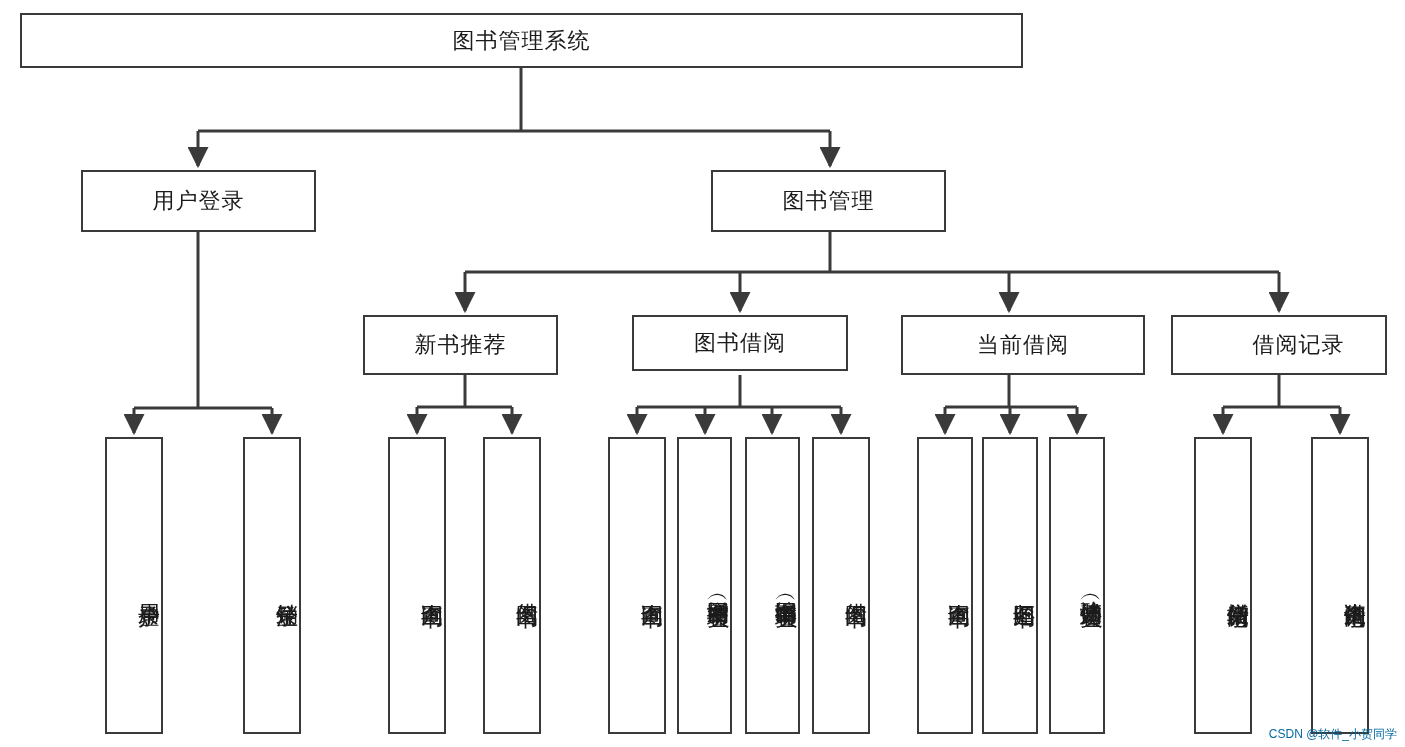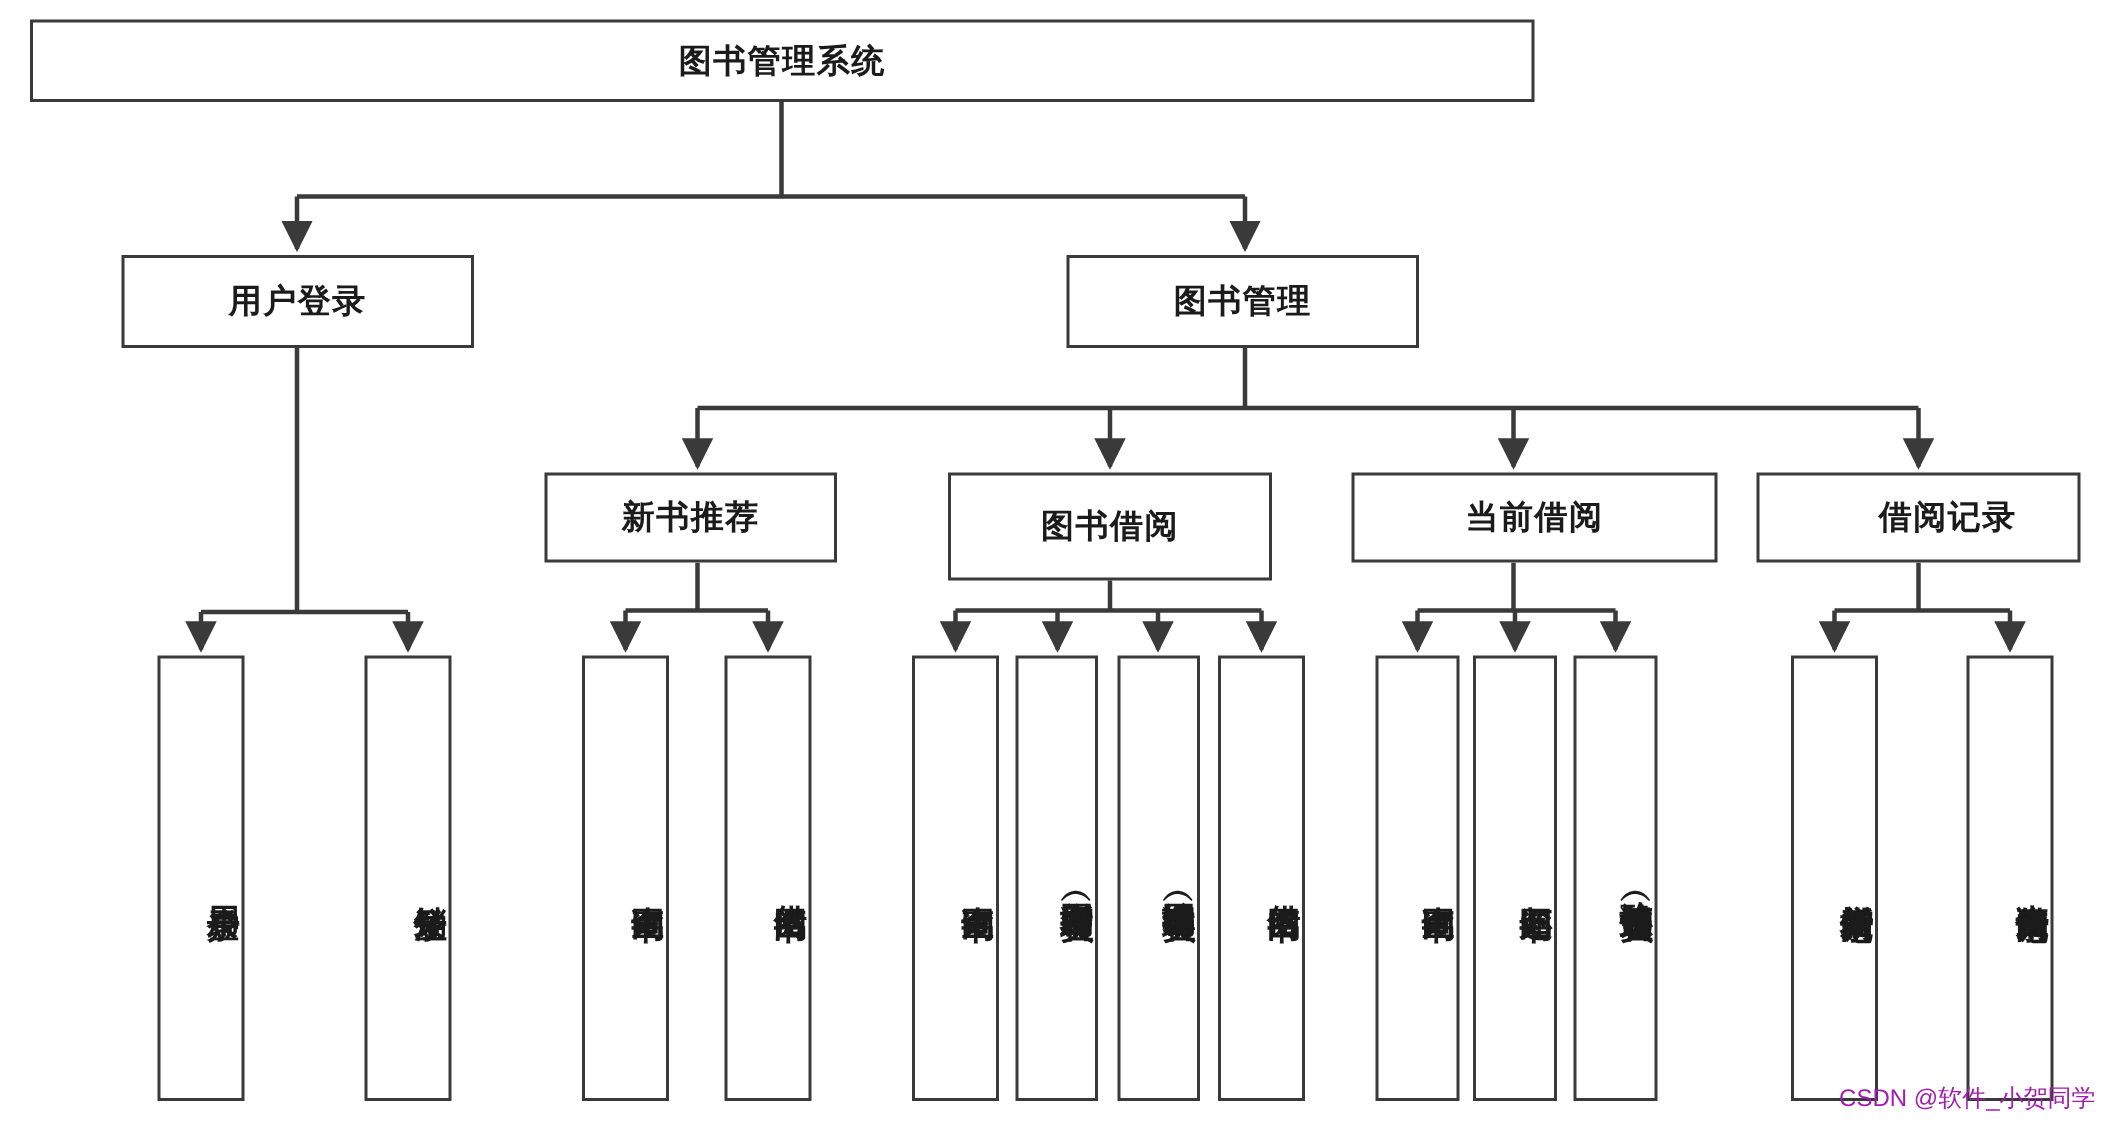--- a/index.html
+++ b/index.html
@@ -11,38 +11,37 @@
   }
   #diagram-root{position:relative;width:1405px;height:747px;}
   svg#edges{position:absolute;left:0;top:0;width:1405px;height:747px;}
   .node{
     position:absolute;
     box-sizing:border-box;
     background:#ffffff;
     border:2px solid #3a3a3a;
     display:flex;align-items:center;justify-content:center;
     color:#1b1b1b;
-    font-weight:bold;
   }
   .node.horiz{font-size:22px;letter-spacing:1px;}
   .node.vert{
     font-size:22px;
     letter-spacing:1px;
     writing-mode:vertical-rl;
     text-orientation:upright;
     padding-top:4px;
     line-height:1.05;
     align-items:flex-start;
     justify-content:center;
   }
   #watermark{
     position:absolute;
     right:8px;bottom:4px;
-    font-size:16px;
-    color:#a21caf;
+    font-size:12px;
+    color:#0369a1;
     white-space:nowrap;
     pointer-events:none;
   }
 </style>
 </head>
 <body>
 
 <div id="diagram-root">
 
   <svg id="edges" viewBox="0 0 1405 747">
@@ -94,21 +93,21 @@
       <path d="M 1340 407 L 1340 433" marker-end="url(#arrow)"></path>
     </g>
   </svg>
 
   <div class="node horiz" style="left:20px;top:13px;width:1003px;height:55px;">图书管理系统</div>
 
   <div class="node horiz" style="left:81px;top:170px;width:235px;height:62px;">用户登录</div>
   <div class="node horiz" style="left:711px;top:170px;width:235px;height:62px;">图书管理</div>
 
   <div class="node horiz" style="left:363px;top:315px;width:195px;height:60px;">新书推荐</div>
-  <div class="node horiz" style="left:632px;top:315px;width:216px;height:72px;">图书借阅</div>
+  <div class="node horiz" style="left:632px;top:315px;width:216px;height:56px;">图书借阅</div>
   <div class="node horiz" style="left:901px;top:315px;width:244px;height:60px;">当前借阅</div>
   <div class="node horiz" style="left:1171px;top:315px;width:216px;height:60px;padding-left:39px;">借阅记录</div>
 
   <div class="node vert" style="left:105px;top:437px;width:58px;height:297px;">用户登录</div>
   <div class="node vert" style="left:243px;top:437px;width:58px;height:297px;">注销登录</div>
 
   <div class="node vert" style="left:388px;top:437px;width:58px;height:297px;">查询图书</div>
   <div class="node vert" style="left:483px;top:437px;width:58px;height:297px;">借阅图书</div>
 
   <div class="node vert" style="left:608px;top:437px;width:58px;height:297px;">查询图书</div>

